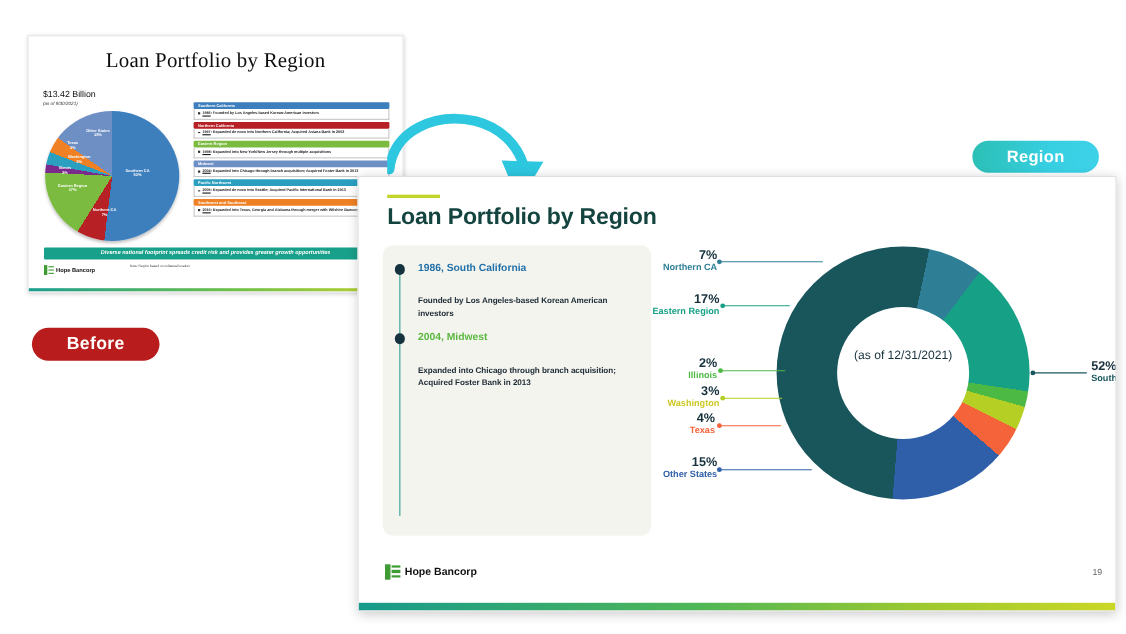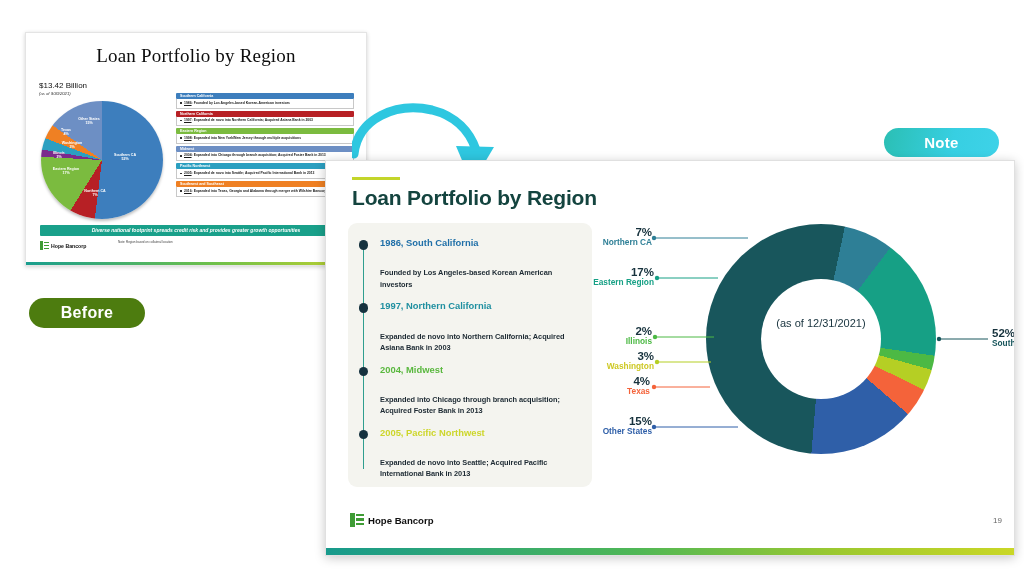--- a/index.html
+++ b/index.html
@@ -68,21 +68,21 @@
   #before-bottombar{
     position:absolute;left:0;right:0;bottom:0;height:3px;
     background:linear-gradient(90deg,#1a9e8f 0%,#6fc04a 55%,#c4d22e 100%);
   }
 
   
   .badge{
     position:absolute;border-radius:16px;color:#fff;font-weight:bold;
     display:flex;align-items:center;justify-content:center;letter-spacing:.3px;
   }
-  #badge-before{left:29px;top:298px;width:116px;height:30px;background:#4d7c0f;font-size:16px;}
+  #badge-before{left:29px;top:298px;width:116px;height:30px;background:#b91c1c;font-size:16px;}
   #badge-after{left:884px;top:128px;width:115px;height:29px;font-size:15px;
     background:linear-gradient(100deg,#2bbfb4 0%,#37cfe2 60%,#3ed2e8 100%);}
 
   
   #arrow{position:absolute;left:352px;top:100px;width:145px;height:95px;}
 
   
   #after-slide{
     position:absolute;left:325px;top:160px;width:688px;height:394px;
     background:#ffffff;border:1px solid #e0e0e0;
@@ -214,53 +214,43 @@
       <i style="left:4px;top:0.5px;width:5px;height:1.6px;"></i>
       <i style="left:4px;top:3.5px;width:5px;height:1.6px;"></i>
       <i style="left:4px;top:6.5px;width:5px;height:1.6px;"></i>
     </span>
     <span class="nm">Hope Bancorp</span>
   </div>
   <div id="before-bottombar"></div>
 </div>
 
 <div class="badge" id="badge-before">Before</div>
-<div class="badge" id="badge-after">Note</div>
+<div class="badge" id="badge-after">Region</div>
 
 <svg id="arrow" viewBox="0 0 145 95">
   <path d="M2 54 C6 18, 44 2, 80 10 C104 16, 118 32, 124 50" stroke="#2ec7e0" stroke-width="9" fill="none" stroke-linecap="round"></path>
   <path d="M104 46 L142 47 L120 84 Z" fill="#2ec7e0"></path>
 </svg>
 
 <div id="after-slide">
   <div id="after-accent"></div>
   <div id="after-title">Loan Portfolio by Region</div>
 
   <div id="timeline-card">
     <div id="timeline-line"></div>
     <div id="timeline-inner">
       <div class="tl-item">
         <span class="tl-dot"></span>
         <div class="tl-head" style="color:#1f6fa8">1986, South California</div>
         <div class="tl-body">Founded by Los Angeles-based Korean American investors</div>
       </div>
       <div class="tl-item">
         <span class="tl-dot"></span>
-        <div class="tl-head" style="color:#1f8fa0">1997, Northern California</div>
-        <div class="tl-body">Expanded de novo into Northern California; Acquired Asiana Bank in 2003</div>
-      </div>
-      <div class="tl-item">
-        <span class="tl-dot"></span>
         <div class="tl-head" style="color:#5ab83f">2004, Midwest</div>
         <div class="tl-body">Expanded into Chicago through branch acquisition; Acquired Foster Bank in 2013</div>
-      </div>
-      <div class="tl-item">
-        <span class="tl-dot"></span>
-        <div class="tl-head" style="color:#cdd62b">2005, Pacific Northwest</div>
-        <div class="tl-body">Expanded de novo into Seattle; Acquired Pacific International Bank in 2013</div>
       </div>
     </div>
   </div>
 
   <div id="donut-wrap">
     <div id="donut"></div>
     <div id="donut-hole"></div>
     <div id="donut-center">
       <div id="donut-asof">(as of 12/31/2021)</div>
     </div>

